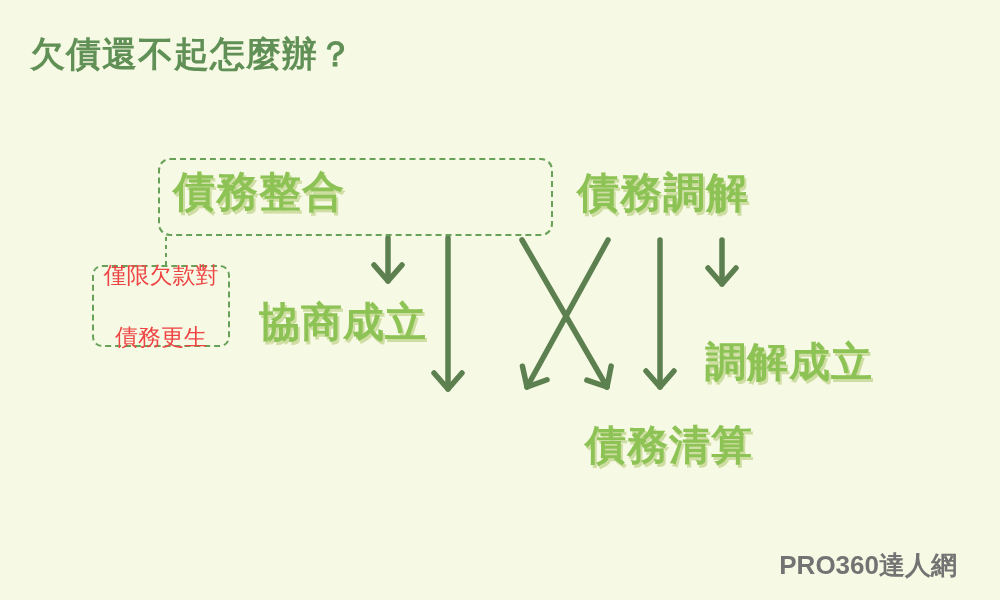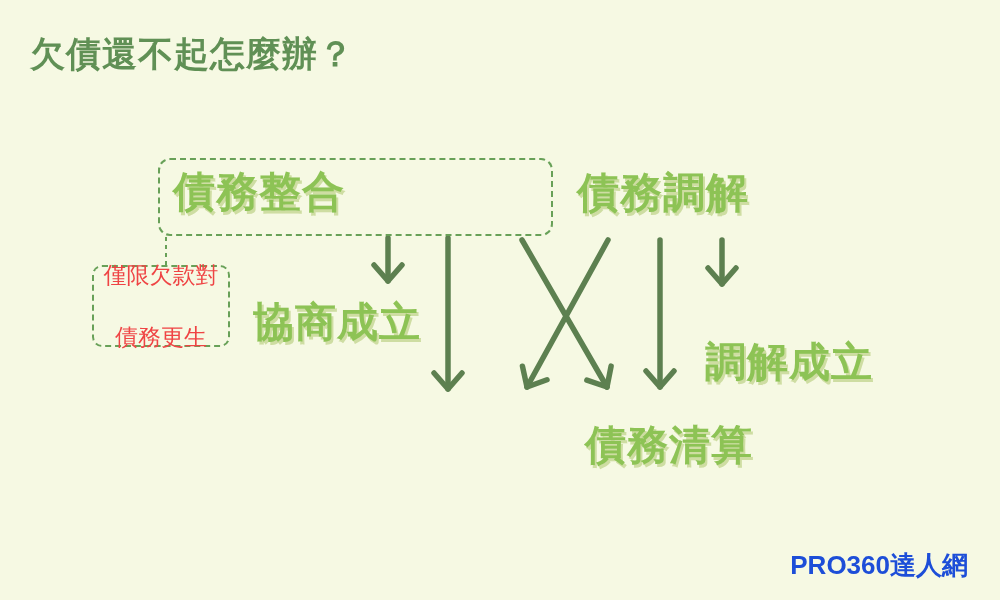--- a/index.html
+++ b/index.html
@@ -71,23 +71,23 @@
     line-height: 1;
     white-space: nowrap;
     text-shadow: 2px 3px 0 #cedda2;
     letter-spacing: 1px;
   }
   .node.small {
     font-size: 41px;
   }
   .watermark {
     position: absolute;
-    right: 32px;
+    right: 43px;
     top: 552px;
-    color: #1d4ed8;
+    color: #737373;
     font-size: 26px;
     font-weight: bold;
     line-height: 1;
     white-space: nowrap;
   }
 </style>
 </head>
 <body>
 
 <div class="canvas">
@@ -121,21 +121,21 @@
   <div class="node" style="left:173px; top:171px;">債務整合</div>
 
 
   <div class="node" style="left:577px; top:172px;">債務調解</div>
 
   <div class="note-box">
     <div>僅限欠款對</div>
     <div>債務更生</div>
   </div>
 
-  <div class="node small" style="left:253px; top:302px;">協商成立</div>
+  <div class="node small" style="left:259px; top:302px;">協商成立</div>
 
   <div class="node small" style="left:705px; top:304px;margin-top:38px;">調解成立</div>
 
 
   <div class="node small" style="left:585px; top:425px;">債務清算</div>
 
   <div class="watermark">PRO360達人網</div>
 
 </div>
 

